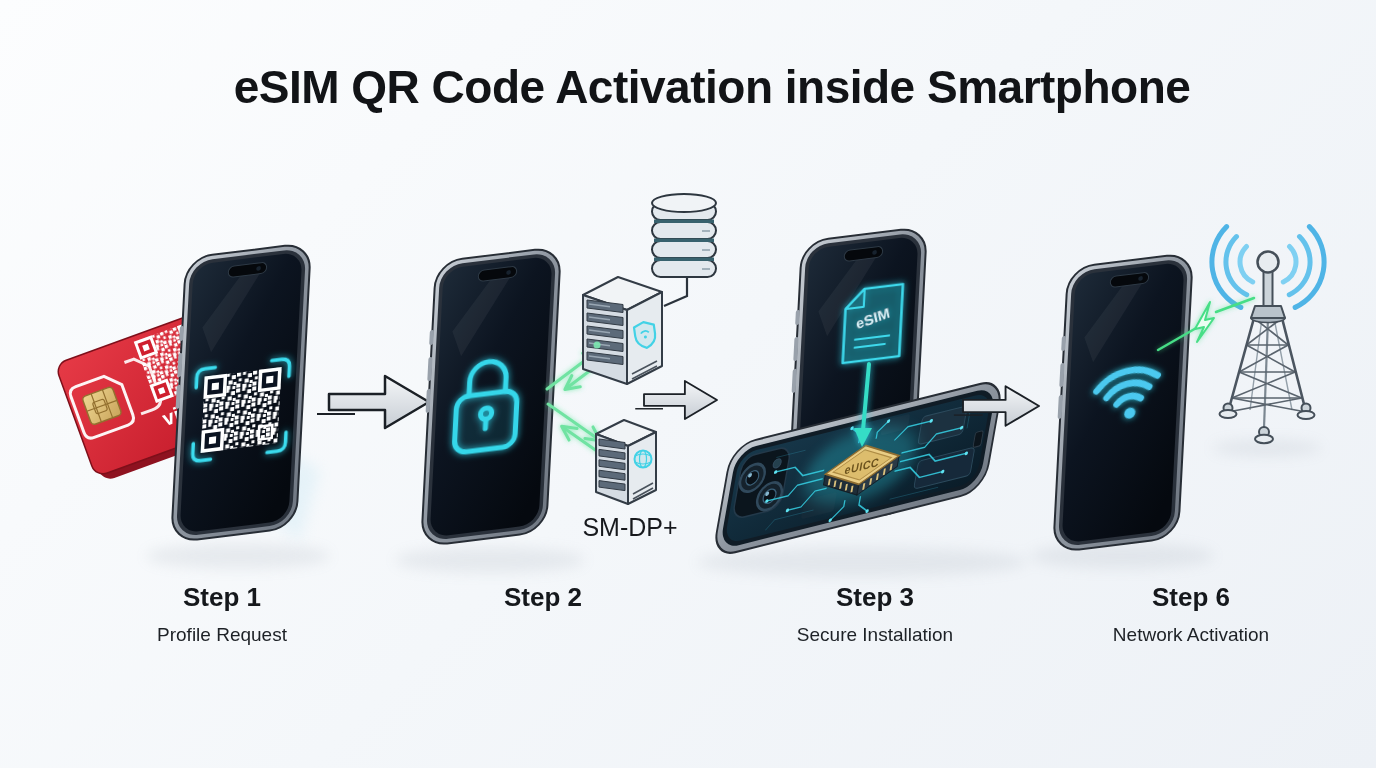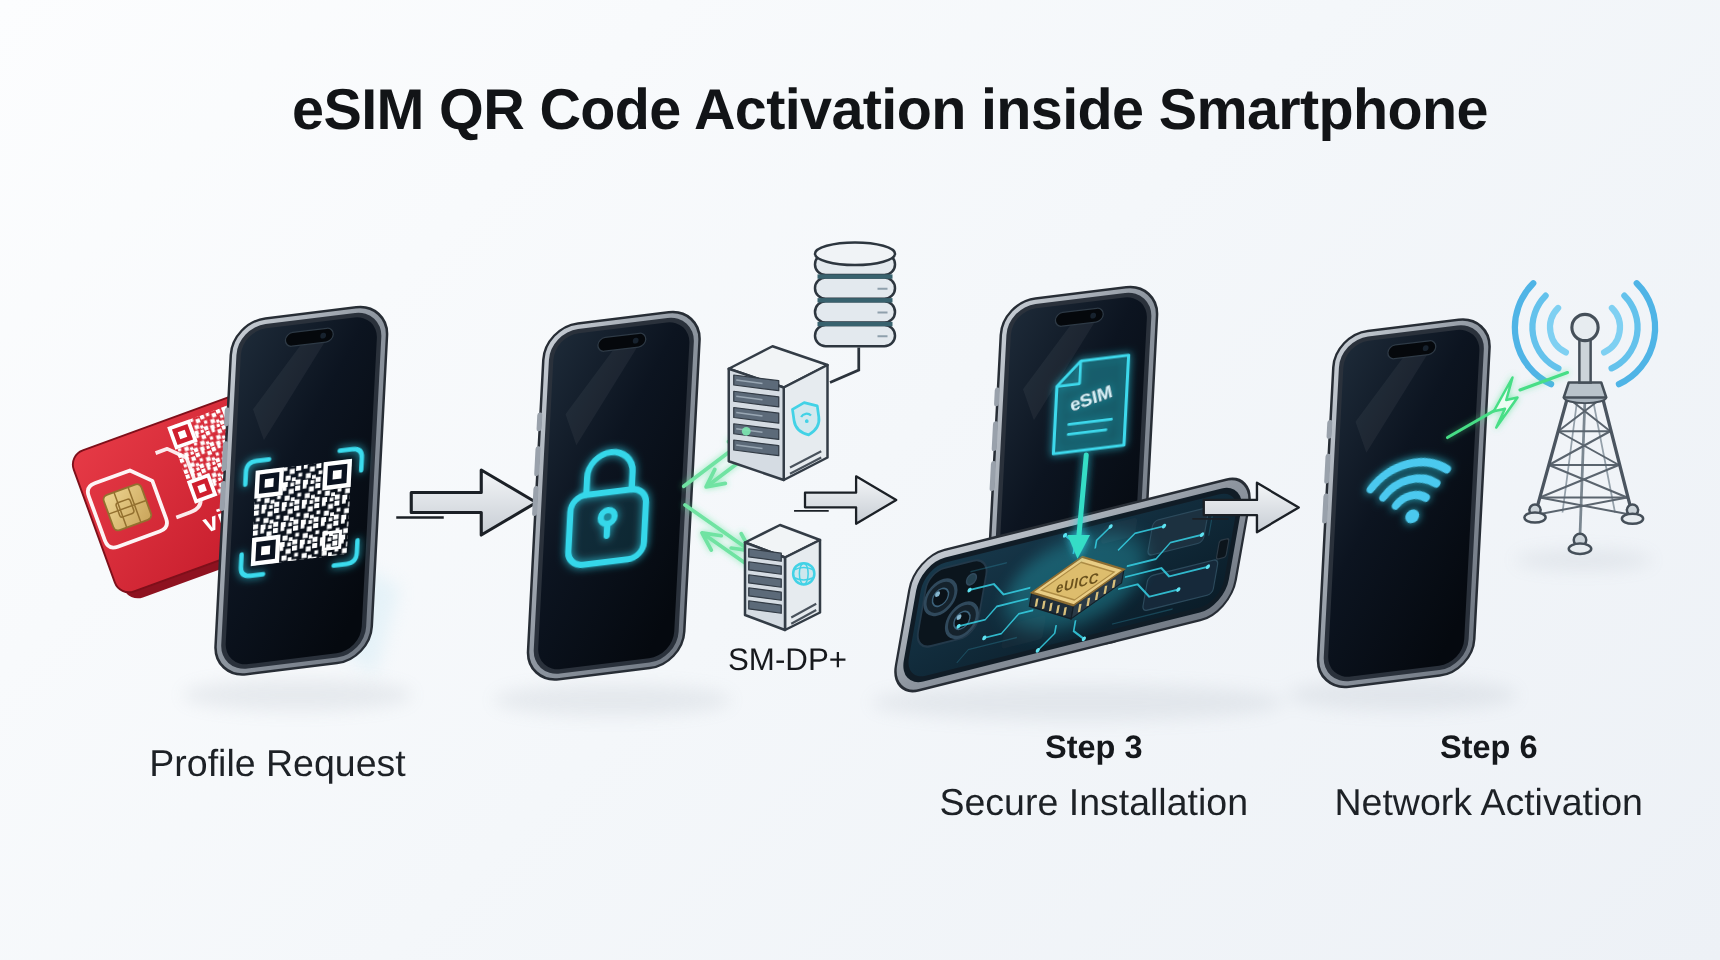--- a/index.html
+++ b/index.html
@@ -11,21 +11,21 @@
   }
   .title {
     position:absolute; top:60px; left:0; width:100%;
     text-align:center; font-size:46px; font-weight:700;
     color:#121417; letter-spacing:-0.5px;padding-left:48px;
   }
   svg.scene { position:absolute; inset:0; font-family:"Liberation Sans", sans-serif; }
   .steps { position:absolute; top:582px; left:0; width:100%; }
   .step-label { position:absolute; width:330px; text-align:center; }
   .step-num  { font-size:26px; font-weight:700; color:#15181c; }
-  .step-desc { font-size:30px; color:#1d2126; margin-top:9px; line-height:1.4; }
+  .step-desc { font-size:19px; color:#1d2126; margin-top:9px; line-height:1.4; }
   .step-desc span { display:block; }
   .qr-on-dark { --qrbg:#0a1220; }
   .qr-on-red  { --qrbg:#cf1f2e; }
 </style>
 </head>
 <body>
 
 <div class="stage">
 
   <div class="title">eSIM QR Code Activation inside Smartphone</div>
@@ -368,23 +368,25 @@
       <g filter="url(#glowGreen)">
         <line x1="1158" y1="350" x2="1198" y2="327" stroke="#46de86" stroke-width="2.5" stroke-linecap="round"></line>
         <path d="M1210,302 L1195,329 L1204,327 L1197,342 L1214,318 L1205,320 Z" fill="#ecfdf3" stroke="#46de86" stroke-width="2" stroke-linejoin="round"></path>
         <line x1="1216" y1="312" x2="1254" y2="298" stroke="#46de86" stroke-width="2.5" stroke-linecap="round"></line>
       </g>
     </g>
   </svg>
 
   <div class="steps">
     <div class="step-label" style="left:57px">
+      <div class="step-num">Step 1</div>
       <div class="step-desc">Profile Request</div>
     </div>
     <div class="step-label" style="left:378px">
+      <div class="step-num">Step 2</div>
     </div>
     <div class="step-label" style="left:710px">
       <div class="step-num">Step 3</div>
       <div class="step-desc">Secure Installation</div>
     </div>
     <div class="step-label" style="left:1026px">
       <div class="step-num">Step 6</div>
       <div class="step-desc">
         <span>Network Activation</span>
       </div>

